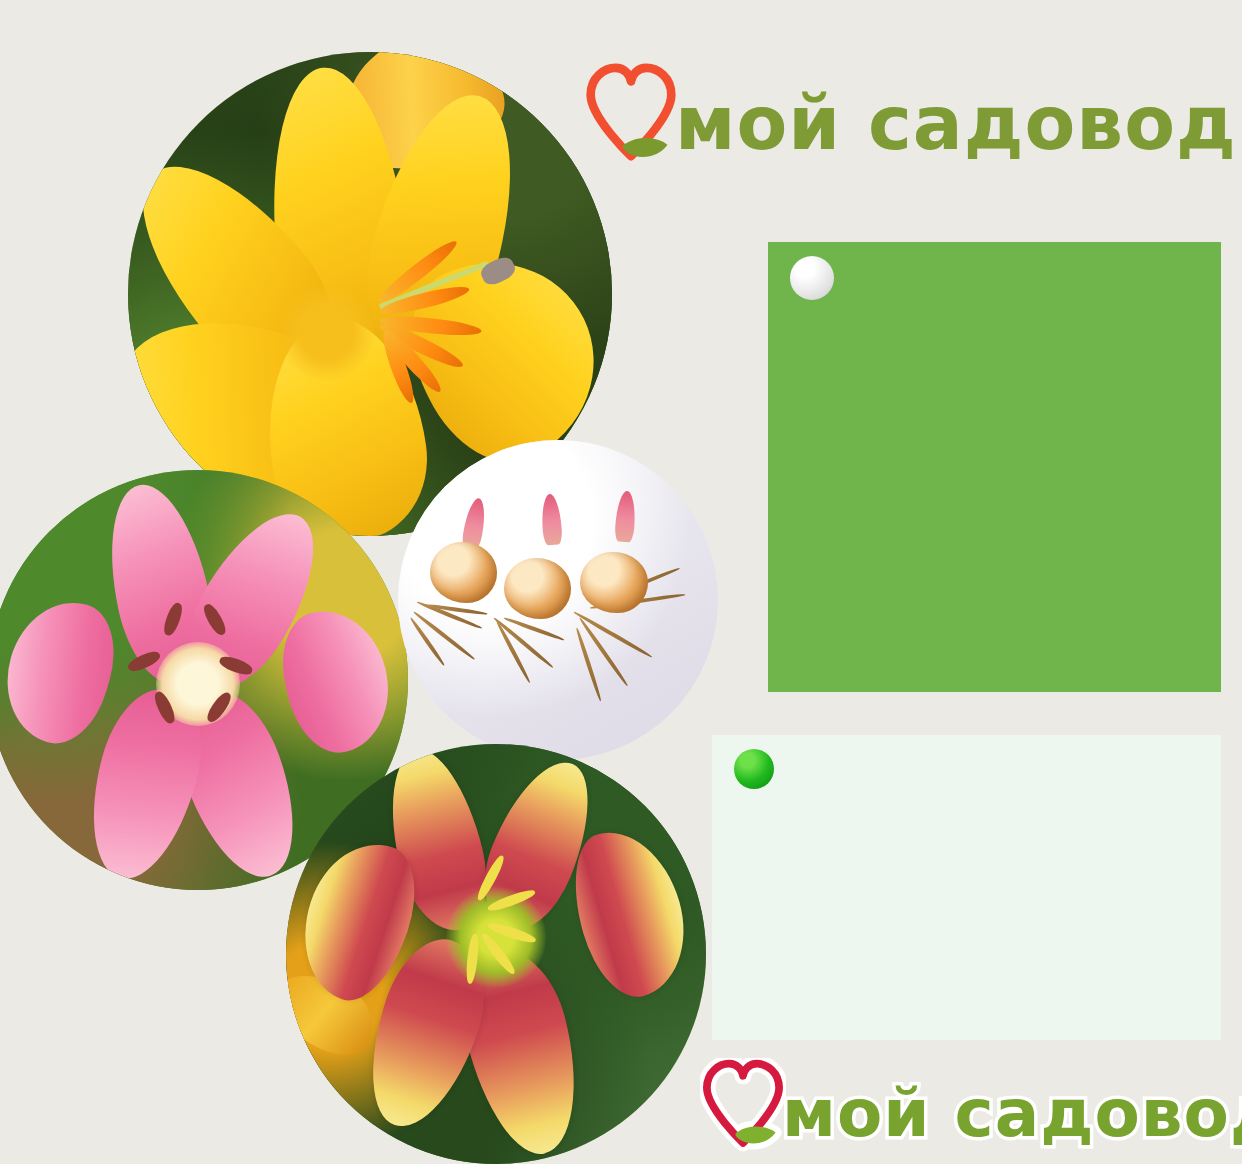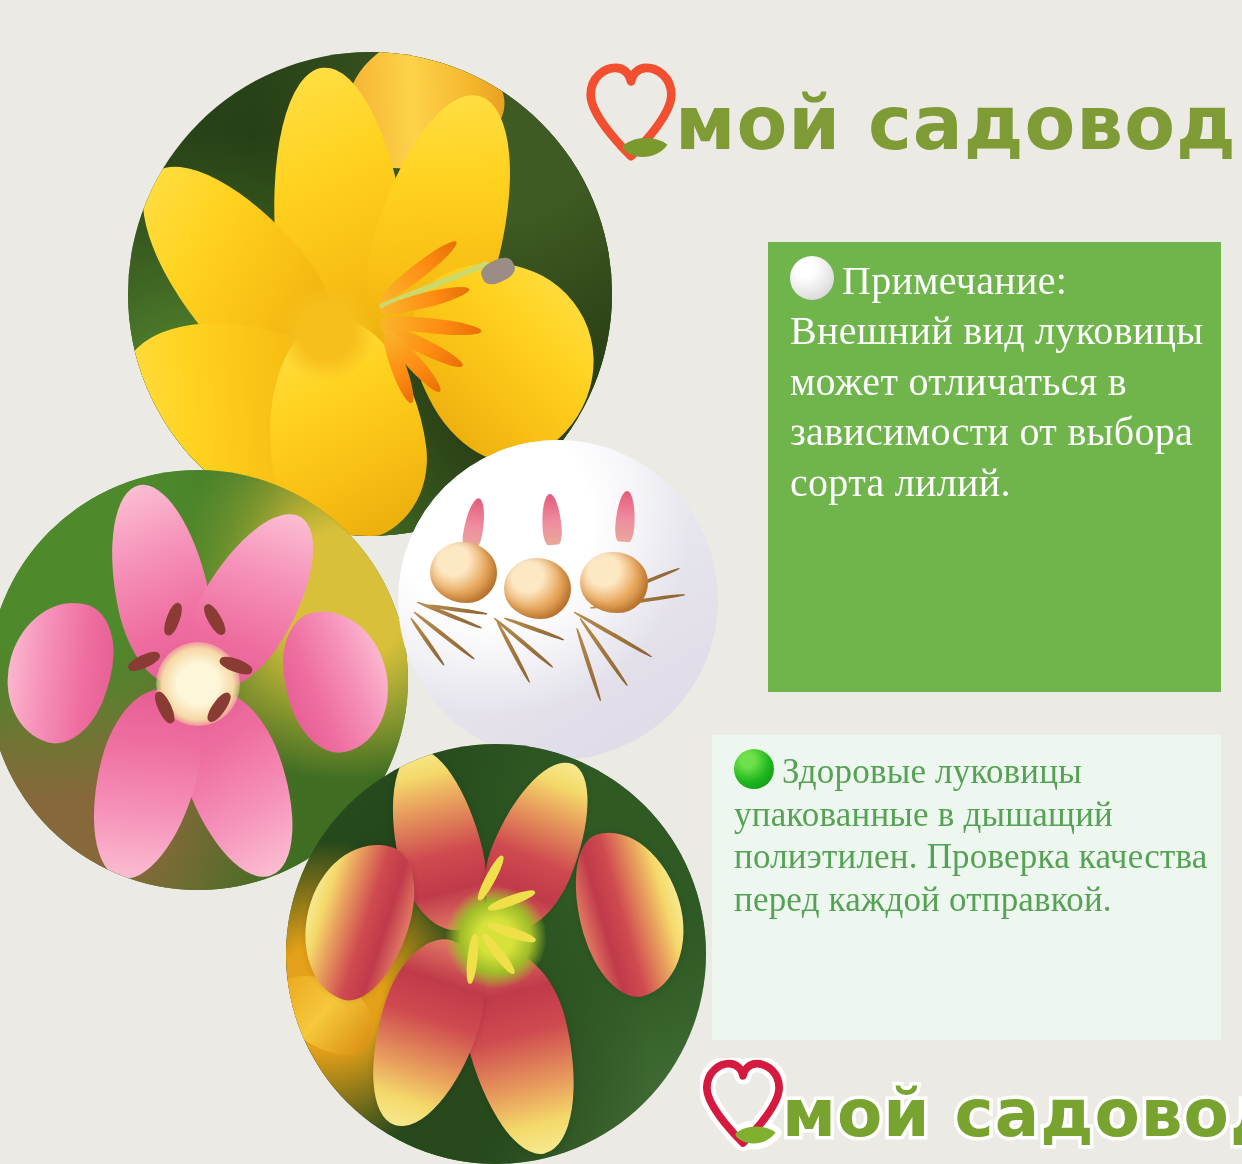--- a/index.html
+++ b/index.html
@@ -336,27 +336,27 @@
     <svg viewBox="0 0 100 108" width="96" height="104" aria-hidden="true">
       <path d="M50 98 C 50 98, 8 58, 8 34 C 8 16, 22 6, 34 6 C 43 6, 49 13, 50 20 C 51 13, 57 6, 66 6 C 78 6, 92 16, 92 34 C 92 58, 50 98, 50 98 Z" fill="none" stroke="#f24e30" stroke-width="9" stroke-linecap="round" stroke-linejoin="round"></path>
       <path d="M44 85 C 58 76, 78 78, 88 86 C 78 100, 58 102, 46 94 C 40 90, 40 87, 44 85 Z" fill="#7a9a2e"></path>
     </svg>
   </div>
   <div class="logo-word">мой садовод</div>
 </div>
 
 <div id="note-box">
   <div class="txt">
-    <span class="bullet bullet-white"></span><span>Примечание: Внешний вид луковицы может отличаться в зависимости от выбора сорта лилий.</span>
+    <span class="bullet bullet-white"></span>
   </div>
 </div>
 
 <div id="quality-box">
   <div class="txt">
-    <span class="bullet bullet-green"></span><span>Здоровые луковицы упакованные в дышащий полиэтилен. Проверка качества перед каждой отправкой.</span>
+    <span class="bullet bullet-green"></span>
   </div>
 </div>
 
 <div class="logo" id="logo-bottom">
   <div class="logo-mark">
     <svg viewBox="0 0 100 108" width="86" height="94" aria-hidden="true">
       <path d="M50 98 C 50 98, 8 58, 8 34 C 8 16, 22 6, 34 6 C 43 6, 49 13, 50 20 C 51 13, 57 6, 66 6 C 78 6, 92 16, 92 34 C 92 58, 50 98, 50 98 Z" fill="none" stroke="#ffffff" stroke-width="20" stroke-linecap="round" stroke-linejoin="round"></path>
       <path d="M44 85 C 58 76, 78 78, 88 86 C 78 100, 58 102, 46 94 C 40 90, 40 87, 44 85 Z" fill="#ffffff" stroke="#ffffff" stroke-width="14" stroke-linejoin="round"></path>
       <path d="M50 98 C 50 98, 8 58, 8 34 C 8 16, 22 6, 34 6 C 43 6, 49 13, 50 20 C 51 13, 57 6, 66 6 C 78 6, 92 16, 92 34 C 92 58, 50 98, 50 98 Z" fill="none" stroke="#d6193f" stroke-width="9" stroke-linecap="round" stroke-linejoin="round"></path>
       <path d="M44 85 C 58 76, 78 78, 88 86 C 78 100, 58 102, 46 94 C 40 90, 40 87, 44 85 Z" fill="#7fb02e"></path>

